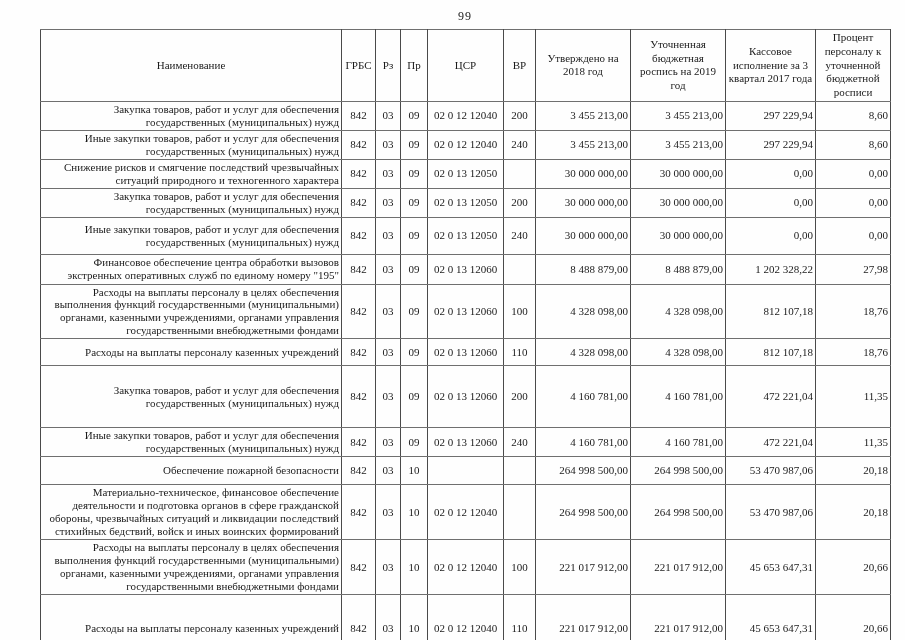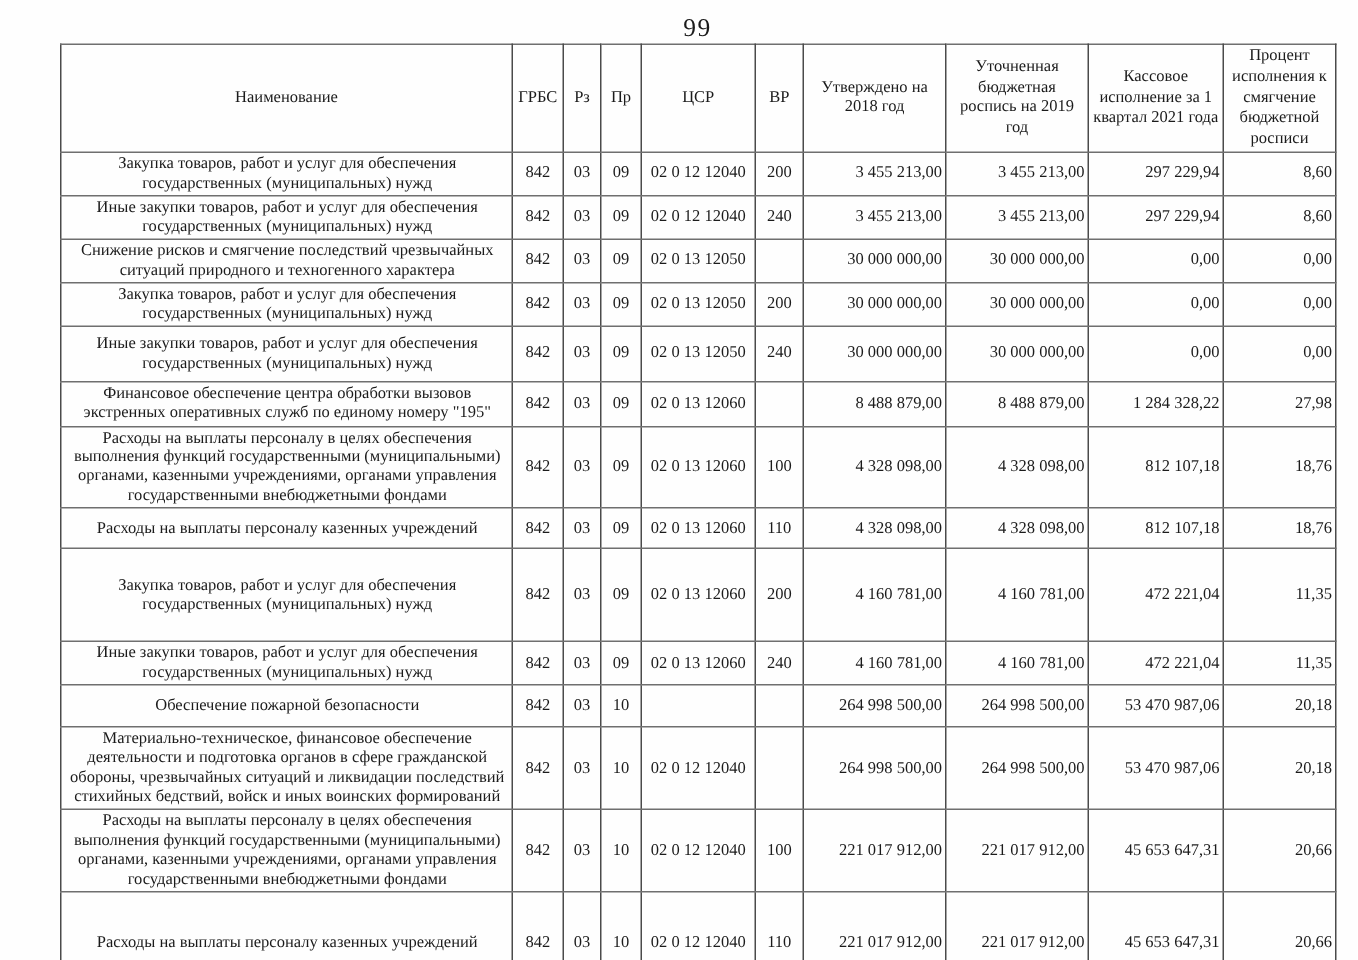--- a/index.html
+++ b/index.html
@@ -15,21 +15,21 @@
     font-family: "Liberation Serif", "DejaVu Serif", serif;
     color: #1b1b1b;
     overflow: hidden;
   }
   .page-number {
     position: absolute;
     top: 9px;
     left: 40px;
     width: 850px;
     text-align: center;
-    font-size: 17px;
+    font-size: 12px;
     letter-spacing: 1px;
   }
   table.budget-table {
     position: absolute;
     top: 29px;
     left: 40px;
     width: 850px;
     table-layout: fixed;
     border-collapse: collapse;
     font-size: 11px;
@@ -50,21 +50,21 @@
     text-align: center;
     vertical-align: middle;
     padding: 1px 2px;
     line-height: 1.25;
   }
   td {
     vertical-align: middle;
     padding: 1px 2px;
     line-height: 1.18;
   }
-  td.c-name { text-align: center; padding-left: 3px; }
+  td.c-name { text-align: right; padding-left: 3px; }
   td.c-center { text-align: center; }
   td.c-num { text-align: right; padding-right: 2px; }
 
   col.col-name     { width: 301px; }
   col.col-grbs     { width: 34px; }
   col.col-rz       { width: 25px; }
   col.col-pr       { width: 27px; }
   col.col-csr      { width: 76px; }
   col.col-vr       { width: 32px; }
   col.col-approved { width: 95px; }
@@ -113,22 +113,22 @@
     <thead>
       <tr>
         <th>Наименование</th>
         <th>ГРБС</th>
         <th>Рз</th>
         <th>Пр</th>
         <th>ЦСР</th>
         <th>ВР</th>
         <th>Утверждено на 2018 год</th>
         <th>Уточненная бюджетная роспись на 2019 год</th>
-        <th>Кассовое исполнение за 1 квартал 2021 года</th>
-        <th>Процент исполнения к смягчение бюджетной росписи</th>
+        <th>Кассовое исполнение за 3 квартал 2017 года</th>
+        <th>Процент персоналу к уточненной бюджетной росписи</th>
       </tr>
     </thead>
     <tbody id="table-body">
         <tr>
     <td class="c-name">Закупка товаров, работ и услуг для обеспечения государственных (муниципальных) нужд</td>
     <td class="c-center">842</td>
     <td class="c-center">03</td>
     <td class="c-center">09</td>
     <td class="c-center">02 0 12 12040</td>
     <td class="c-center">200</td>
@@ -187,21 +187,21 @@
   </tr>
         <tr>
     <td class="c-name">Финансовое обеспечение центра обработки вызовов экстренных оперативных служб по единому номеру "195"</td>
     <td class="c-center">842</td>
     <td class="c-center">03</td>
     <td class="c-center">09</td>
     <td class="c-center">02 0 13 12060</td>
     <td class="c-center"></td>
     <td class="c-num">8 488 879,00</td>
     <td class="c-num">8 488 879,00</td>
-    <td class="c-num">1 284 328,22</td>
+    <td class="c-num">1 202 328,22</td>
     <td class="c-num">27,98</td>
   </tr>
         <tr>
     <td class="c-name">Расходы на выплаты персоналу в целях обеспечения выполнения функций государственными (муниципальными) органами, казенными учреждениями, органами управления государственными внебюджетными фондами</td>
     <td class="c-center">842</td>
     <td class="c-center">03</td>
     <td class="c-center">09</td>
     <td class="c-center">02 0 13 12060</td>
     <td class="c-center">100</td>
     <td class="c-num">4 328 098,00</td>

